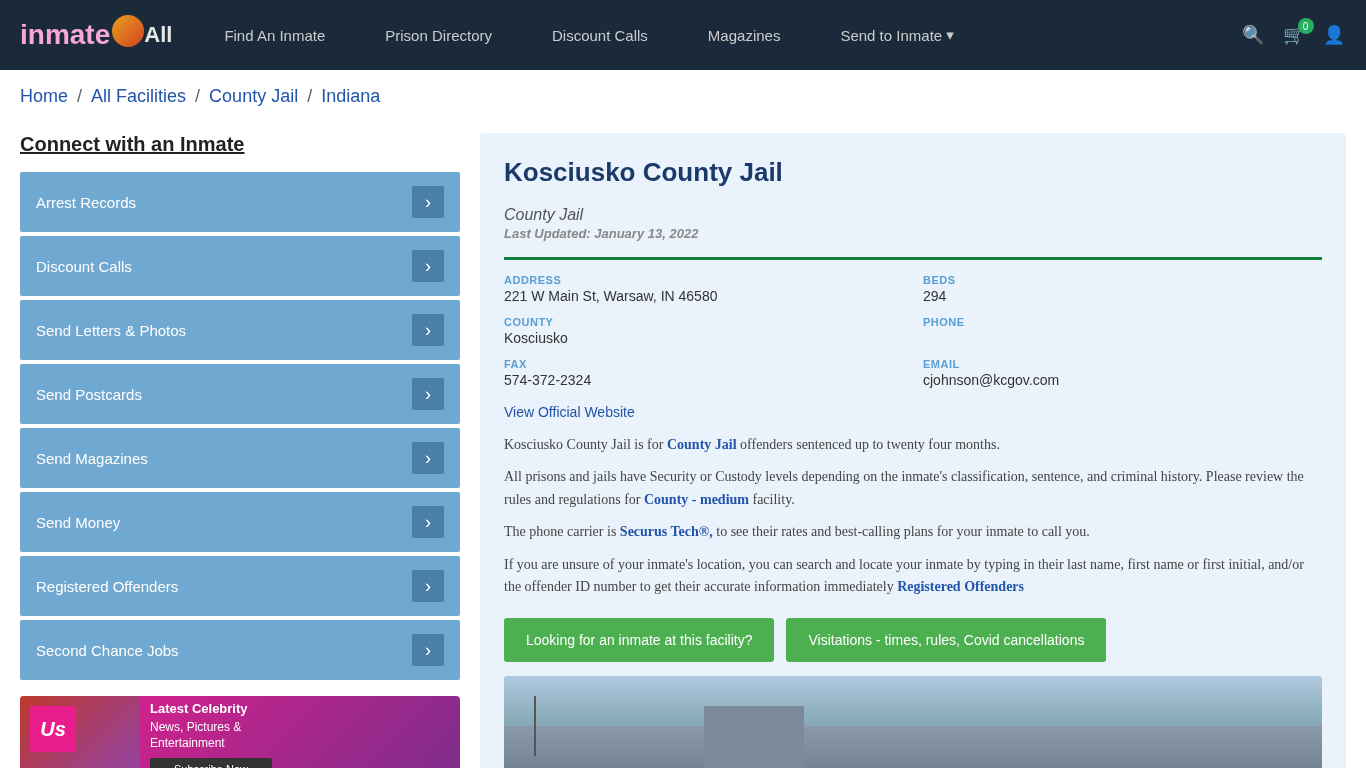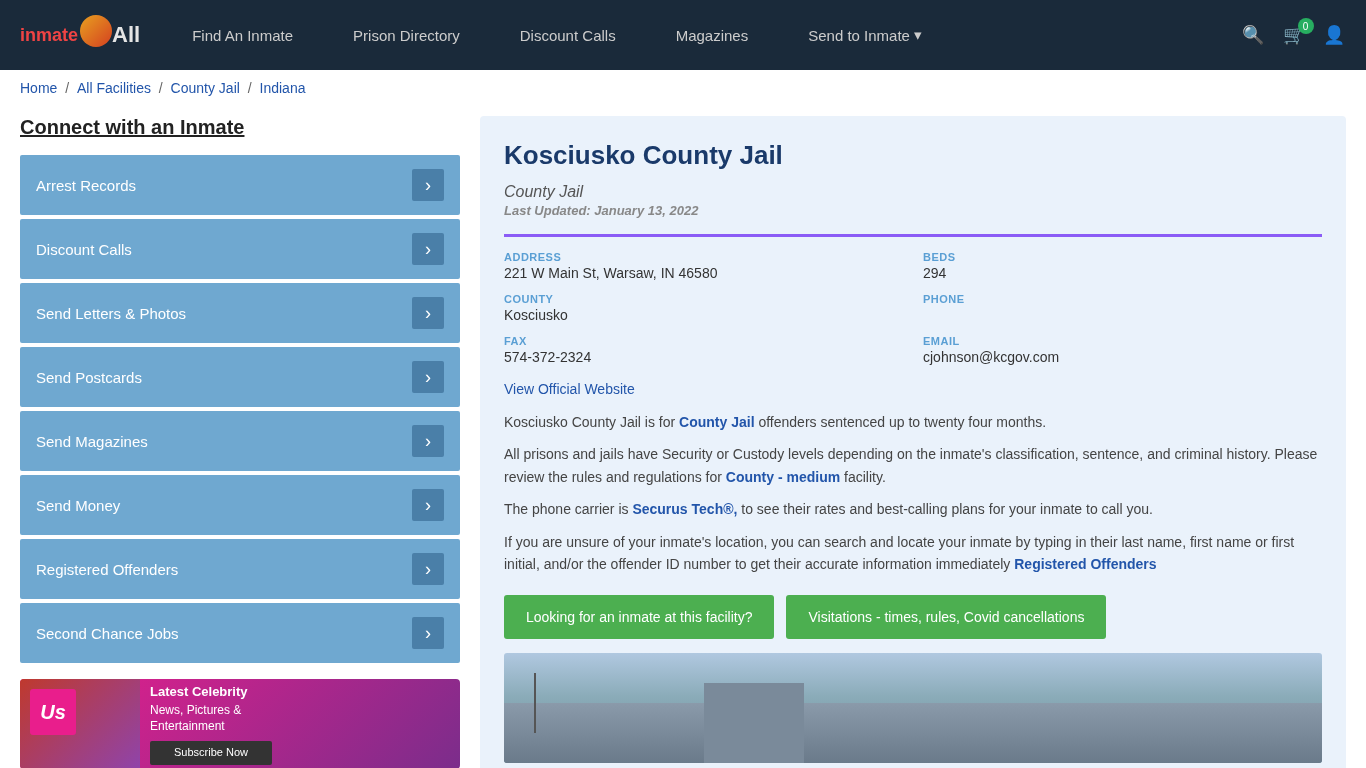--- a/index.html
+++ b/index.html
@@ -12,22 +12,22 @@
       align-items: center;
       padding: 0 20px;
       height: 70px;
     }
     .navbar-logo {
       display: flex;
       align-items: center;
       margin-right: 30px;
     }
     .logo-text {
-      color: #ef4444;
-      font-size: 18px;
+      color: #f9a8d4;
+      font-size: 28px;
       font-weight: bold;
     }
     .logo-all {
       color: #e5e5e5;
       font-size: 22px;
       font-weight: bold;
     }
     .logo-icon {
       width: 32px;
       height: 32px;
@@ -81,22 +81,22 @@
       width: 16px;
       height: 16px;
       font-size: 10px;
       display: flex;
       align-items: center;
       justify-content: center;
     }
 
     
     .breadcrumb-bar {
-      padding: 10px 20px;
-      font-size: 14px;
+      padding: 16px 20px;
+      font-size: 18px;
     }
     .breadcrumb-bar a {
       color: #2255aa;
       text-decoration: none;
     }
     .breadcrumb-bar span { color: #666; margin: 0 4px; }
 
     
     .main-layout {
       display: flex;
@@ -185,40 +185,40 @@
       flex: 1;
       background: #eaf2fb;
       border-radius: 4px;
       padding: 24px;
       min-height: 600px;
     }
     .facility-title {
       font-size: 26px;
       font-weight: bold;
       color: #1a3a6a;
-      margin-bottom: 12px;
+      margin-bottom: 18px;
     }
     .facility-subtitle {
       font-size: 16px;
       color: #555;
       font-style: italic;
       margin-bottom: 2px;
     }
     .facility-updated {
       font-size: 13px;
       color: #888;
       font-style: italic;
       margin-bottom: 16px;
       font-weight: bold;
     }
     .info-grid {
       display: grid;
       grid-template-columns: 1fr 1fr;
       gap: 12px 20px;
-      border-top: 3px solid #8b5cf6;
+      border-top: 3px solid #15803d;
       padding-top: 14px;
       margin-bottom: 16px;
     }
     .info-label {
       font-size: 11px;
       font-weight: bold;
       color: #5a9fd4;
       text-transform: uppercase;
       letter-spacing: 0.5px;
       margin-bottom: 2px;
@@ -232,20 +232,21 @@
       text-decoration: none;
       font-size: 14px;
       display: inline-block;
       margin-bottom: 14px;
     }
     .description {
       font-size: 14px;
       line-height: 1.6;
       color: #444;
       margin-bottom: 10px;
+      font-family: Liberation Serif, serif;
     }
     .description a, .desc-link {
       color: #2255aa;
       font-weight: bold;
       text-decoration: none;
     }
     .desc-link-orange {
       color: #d4720a;
       font-weight: bold;
       text-decoration: none;

